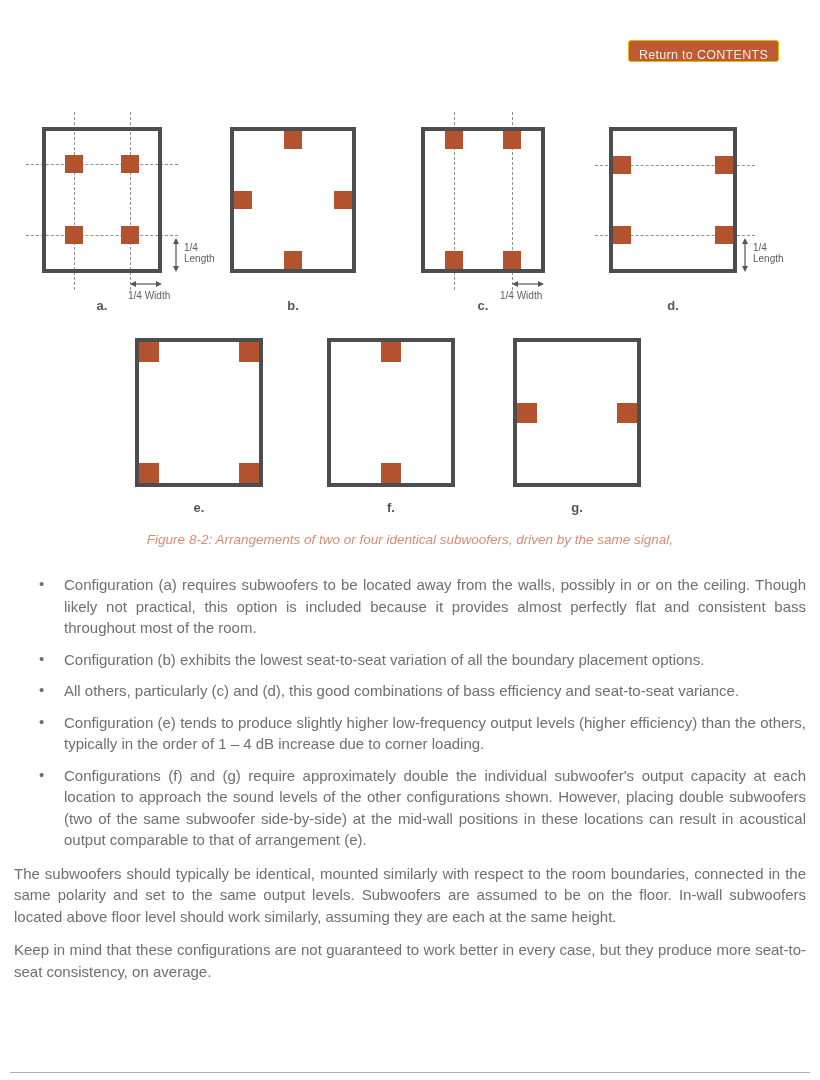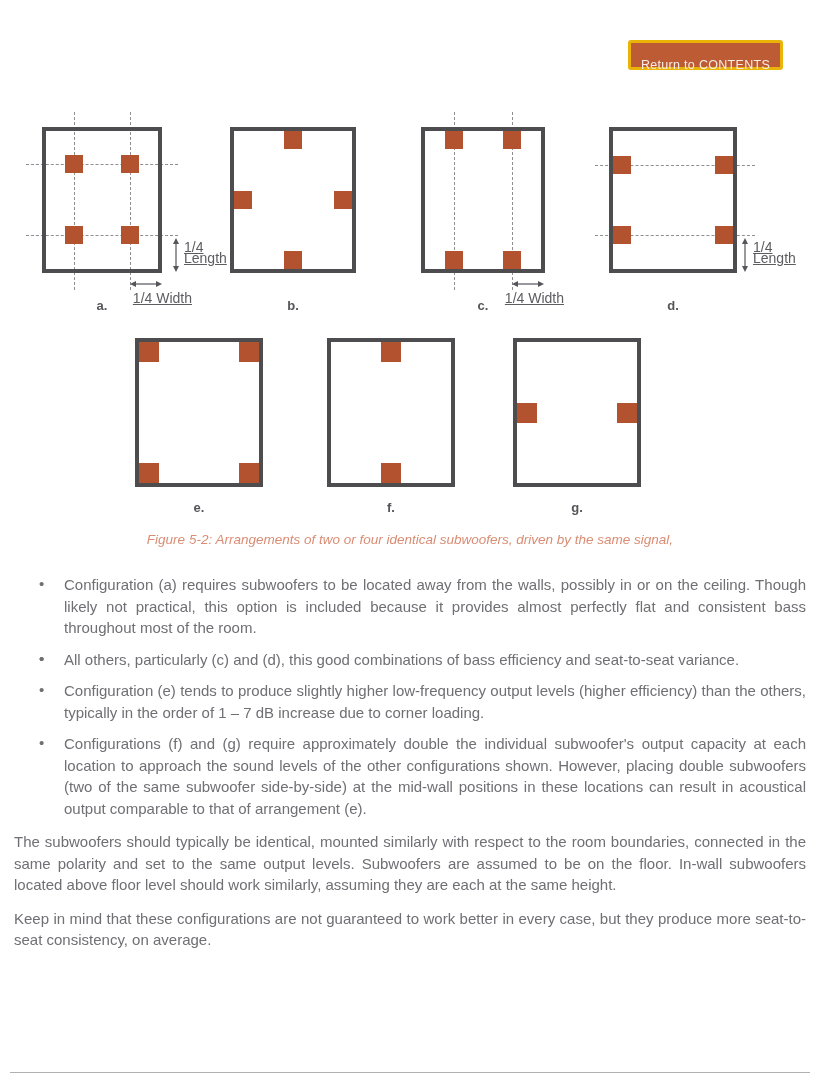--- a/index.html
+++ b/index.html
@@ -4,35 +4,35 @@
 <style>
   html,body { margin:0; padding:0; background:#ffffff; }
   .canvas {
     position:relative; width:820px; height:1080px; background:#ffffff;
     font-family:"Liberation Sans", sans-serif; overflow:hidden;
   }
 
   
   .btn-return {
     position:absolute; left:628px; top:40px; height:22px; line-height:20px;
-    padding:12px 10px; box-sizing:border-box;
-    background:#bd5b35; border:3px solid #eab308; border-radius:3px;
+    padding:4px 10px; box-sizing:border-box;
+    background:#bd5b35; border:1px solid #eab308; border-radius:3px;
     color:#f7ece4; font-size:12.5px; letter-spacing:.3px; cursor:pointer;
     white-space:nowrap;
   }
 
   
   .room  { position:absolute; border:4px solid #4d4d50; box-sizing:border-box; background:transparent; }
   .sub   { position:absolute; background:#b2522e; }
   .guide-v { position:absolute; width:0; border-left:1px dashed #8f8f91; }
   .guide-h { position:absolute; height:0; border-top:1px dashed #8f8f91; }
   .diagram-label { position:absolute; font-size:13px; font-weight:bold; color:#55555a; text-align:center; }
-  .dim-text { position:absolute; font-size:14px; color:#5d5d61;text-decoration:underline; }
+  .dim-text { position:absolute; font-size:10px; color:#5d5d61; }
   .dim-text.stack { line-height:11px; }
-  .dim-text.under { width:64px; text-align:right; }
+  .dim-text.under { width:64px; text-align:left; }
   .arrow-svg { position:absolute; }
 
   
   .caption {
     position:absolute; left:0; top:530px; width:820px; text-align:center;
     font-style:italic; color:#d98c73; font-size:13.5px; line-height:19px;
   }
 
   
   .content {
@@ -132,38 +132,39 @@
     <div class="sub" style="left:381px; top:463px; width:20px; height:20px;"></div>
     <div class="diagram-label" style="left:327px; top:500px; width:128px;">f.</div>
 
     <div class="room" style="left:513px; top:338px; width:128px; height:149px;"></div>
     <div class="sub" style="left:517px; top:403px; width:20px; height:20px;"></div>
     <div class="sub" style="left:617px; top:403px; width:20px; height:20px;"></div>
     <div class="diagram-label" style="left:513px; top:500px; width:128px;">g.</div>
   </div>
 
   <div class="caption">
-    <div>Figure 5-2:  Arrangements of two or four identical subwoofers, driven by the same signal,</div>
+    <div>Figure 8-2:  Arrangements of two or four identical subwoofers, driven by the same signal,</div>
   </div>
 
   <div class="content">
     <div class="bullet">
       <span class="dot">•</span>
       <span>Configuration (a) requires subwoofers to be located away from the walls, possibly in or on the ceiling. Though likely not practical, this option is included because it provides almost perfectly flat and consistent bass throughout most of the room.</span>
     </div>
     <div class="bullet">
       <span class="dot">•</span>
+      <span>Configuration (b) exhibits the lowest seat-to-seat variation of all the boundary placement options.</span>
     </div>
     <div class="bullet">
       <span class="dot">•</span>
       <span>All others, particularly (c) and (d), this good combinations of bass efficiency and seat-to-seat variance.</span>
     </div>
     <div class="bullet">
       <span class="dot">•</span>
-      <span>Configuration (e) tends to produce slightly higher low-frequency output levels (higher efficiency) than the others, typically in the order of 1 – 7 dB increase due to corner loading.</span>
+      <span>Configuration (e) tends to produce slightly higher low-frequency output levels (higher efficiency) than the others, typically in the order of 1 – 4 dB increase due to corner loading.</span>
     </div>
     <div class="bullet">
       <span class="dot">•</span>
       <span>Configurations (f) and (g) require approximately double the individual subwoofer's output capacity at each location to approach the sound levels of the other configurations shown. However, placing double subwoofers (two of the same subwoofer side-by-side) at the mid-wall positions in these locations can result in acoustical output comparable to that of arrangement (e).</span>
     </div>
     <p class="para">The subwoofers should typically be identical, mounted similarly with respect to the room boundaries, connected in the same polarity and set to the same output levels. Subwoofers are assumed to be on the floor. In-wall subwoofers located above floor level should work similarly, assuming they are each at the same height.</p>
     <p class="para">Keep in mind that these configurations are not guaranteed to work better in every case, but they produce more seat-to-seat consistency, on average.</p>
   </div>
 
   <div class="bottom-rule"></div>

